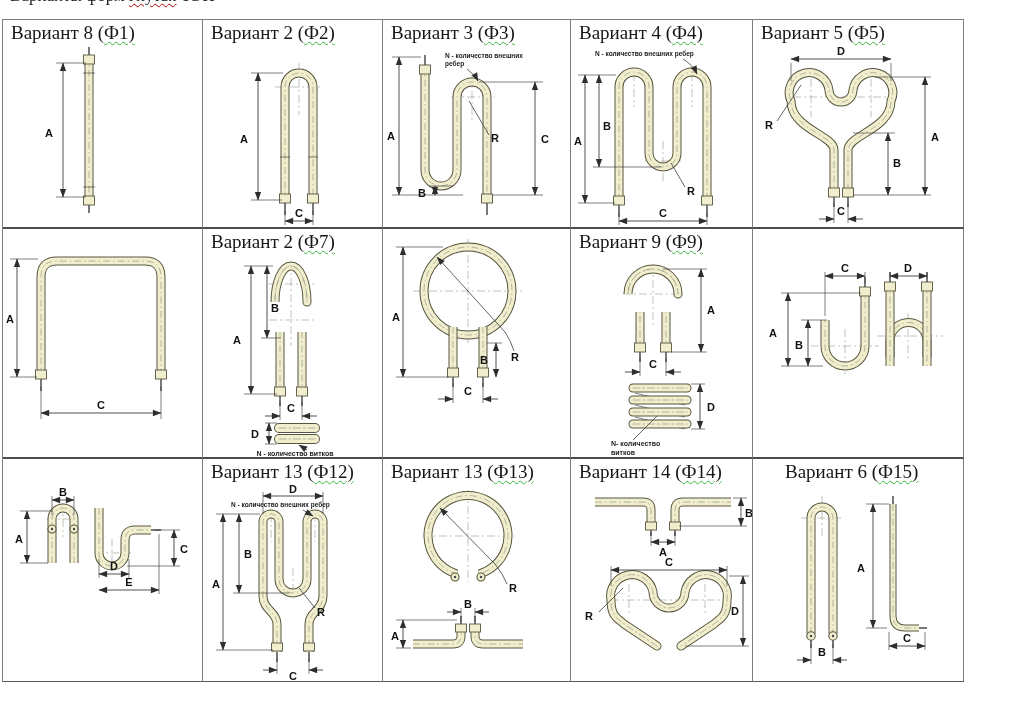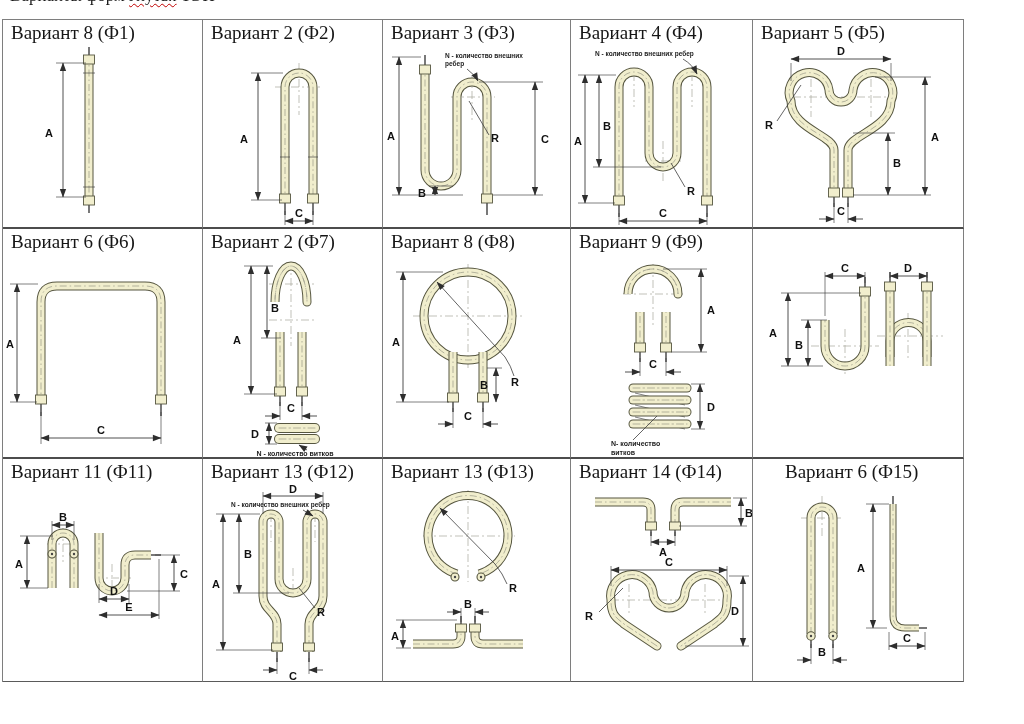--- a/index.html
+++ b/index.html
@@ -11,21 +11,21 @@
   .top-strip .misspell{text-decoration:underline;text-decoration-style:wavy;text-decoration-color:#c00000;text-decoration-thickness:1px;text-underline-offset:2px;}
   
   .tbl{position:absolute;left:2px;top:19px;width:961px;display:grid;
        grid-template-columns:200px 180px 188px 182px 211px;
        grid-template-rows:209px 230px 223px;
        border-top:1.2px solid #7e7e7e;border-left:1.2px solid #7e7e7e;background:#fff;}
   .cell{border-right:1.2px solid #7e7e7e;border-bottom:2.2px solid #4c4c4c;overflow:hidden;background:#fff;position:relative;}
   .cell.lastrow{border-bottom:1.6px solid #5a5a5a;}
   .ctitle{font-size:19px;line-height:25px;padding-left:8px;color:#161616;white-space:nowrap;}
   .ctitle.indent{padding-left:32px;}
-  .squig{text-decoration-style:wavy;text-decoration-color:#3cb43c;text-decoration-thickness:1px;text-underline-offset:2px;}
+  .squig{text-decoration:underline;text-decoration-style:wavy;text-decoration-color:#3cb43c;text-decoration-thickness:1px;text-underline-offset:2px;}
   svg.draw{display:block;}
   
   .tube{fill:none;stroke:#565640;stroke-linejoin:round;}
   .tubefill{fill:none;stroke:#f1eecd;stroke-linejoin:round;}
   .tubecl{fill:none;stroke:#9a9a88;stroke-dasharray:7 3 1.5 3;}
   .cap{stroke-linecap:round;}
   .col{fill:#f1eecd;stroke:#565640;stroke-width:0.9;}
   .eye{fill:#f1eecd;stroke:#565640;stroke-width:1.1;}
   .eyedot{fill:#444;}
   .pin{stroke:#3f3f3f;stroke-width:1.4;}
@@ -243,21 +243,20 @@
         <line class="ext" x1="81" y1="158" x2="81" y2="178"></line>
           <line class="ext" x1="95" y1="158" x2="95" y2="178"></line>
         <line class="dim" x1="66" y1="174" x2="81" y2="174" marker-end="url(#ah)"></line>
         <line class="dim" x1="110" y1="174" x2="95" y2="174" marker-end="url(#ah)"></line>
         <text class="dlab" x="88" y="170" text-anchor="middle">C</text>
       </g>
     </svg>
   </div>
 
   <div class="cell">
-    <div class="ctitle"><span>Вариант 6 (</span><span class="squig">Ф6)</span></div>
     <svg class="draw" width="199" height="204" viewBox="0 0 199 204">
       <g>
         <line class="pin" x1="38" y1="150" x2="38" y2="162"></line>
           <line class="pin" x1="158" y1="150" x2="158" y2="162"></line>
         <path class="tube" d="M38,150 L38,48 Q38,32 54,32 L142,32 Q158,32 158,48 L158,150" stroke-width="9"></path>
           <path class="tubefill" d="M38,150 L38,48 Q38,32 54,32 L142,32 Q158,32 158,48 L158,150" stroke-width="7"></path>
           <path class="tubecl" d="M38,150 L38,48 Q38,32 54,32 L142,32 Q158,32 158,48 L158,150" stroke-width="0.7"></path>
         <rect class="col" x="32.5" y="141" width="11" height="9"></rect>
           <rect class="col" x="152.5" y="141" width="11" height="9"></rect>
       </g>
@@ -332,21 +331,20 @@
         <text class="dlab" x="56" y="184" text-anchor="end">D</text>
       </g>
       <g>
         <path class="ldr" d="M104,196 L96,191" marker-end="url(#ah)"></path>
         <text class="ann7" x="92" y="202" text-anchor="middle">N - количество витков</text>
       </g>
     </svg>
   </div>
 
   <div class="cell">
-    <div class="ctitle"><span>Вариант 8 (</span><span class="squig">Ф8)</span></div>
     <svg class="draw" width="187" height="204" viewBox="0 0 187 204">
       <g>
         <line class="cl" x1="30" y1="62" x2="142" y2="62"></line>
           <line class="cl" x1="85" y1="10" x2="85" y2="116"></line>
       </g>
       <g>
         <line class="pin" x1="70" y1="146" x2="70" y2="158"></line>
           <line class="pin" x1="100" y1="146" x2="100" y2="158"></line>
         <path class="tube" d="M41,62 a44,44 0 1 1 88,0 a44,44 0 1 1 -88,0" stroke-width="9"></path>
           <path class="tubefill" d="M41,62 a44,44 0 1 1 88,0 a44,44 0 1 1 -88,0" stroke-width="7"></path>
@@ -504,21 +502,20 @@
       <g>
         <line class="ext" x1="137" y1="43" x2="137" y2="49"></line>
           <line class="ext" x1="174" y1="43" x2="174" y2="49"></line>
         <line class="dim" x1="137" y1="47" x2="174" y2="47" marker-start="url(#ah)" marker-end="url(#ah)"></line>
         <text class="dlab" x="155" y="43" text-anchor="middle">D</text>
       </g>
     </svg>
   </div>
 
   <div class="cell lastrow">
-    <div class="ctitle"><span>Вариант 11 (</span><span class="squig">Ф11)</span></div>
     <svg class="draw" width="199" height="197" viewBox="0 0 199 197">
       <g>
         <line class="cl" x1="44" y1="60" x2="76" y2="60"></line>
           <line class="cl" x1="60" y1="44" x2="60" y2="78"></line>
         <line class="cl" x1="92" y1="94" x2="128" y2="94"></line>
           <line class="cl" x1="109" y1="80" x2="109" y2="112"></line>
       </g>
       <g>
         <path class="tube" d="M49,104 L49,60 A11,11 0 0 1 71,60 L71,104" stroke-width="9"></path>
           <path class="tubefill" d="M49,104 L49,60 A11,11 0 0 1 71,60 L71,104" stroke-width="7"></path>

